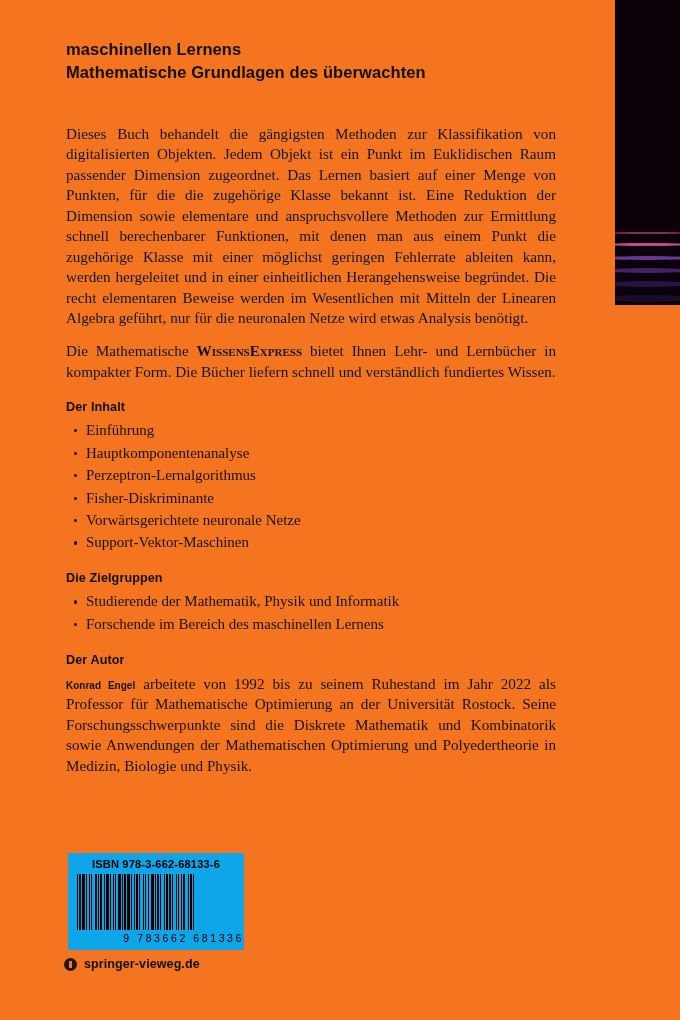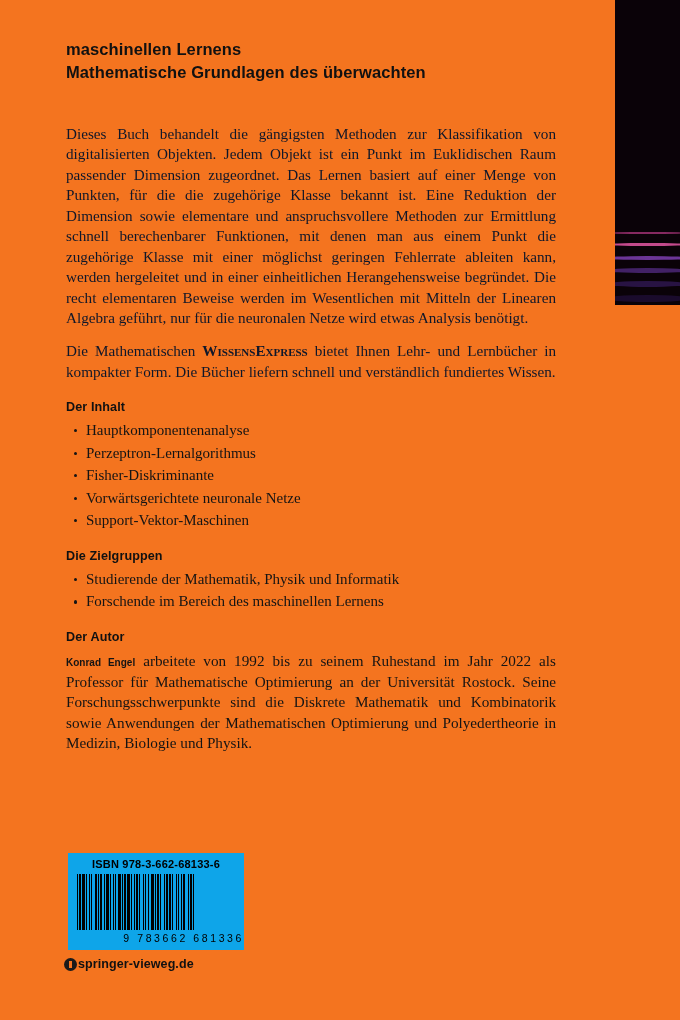--- a/index.html
+++ b/index.html
@@ -166,21 +166,21 @@
     letter-spacing: 2.6px;
     margin-top: 2px;
   }
 
   .publisher {
     position: absolute;
     left: 64px;
     top: 957px;
     display: flex;
     align-items: flex-end;
-    gap: 1px;
+    gap: 7px;
   }
   .springer-mark {
     width: 13px;
     height: 13px;
     border-radius: 50%;
     background: #1a1a1a;
     position: relative;
     flex: none;
   }
   .springer-mark:after {
@@ -216,25 +216,26 @@
 
   <div class="title">
     <div>maschinellen Lernens</div>
     <div>Mathematische Grundlagen des überwachten</div>
   </div>
 
   <div class="body-copy">
 
     <p class="para">Dieses Buch behandelt die gängigsten Methoden zur Klassifikation von digitalisierten Objekten. Jedem Objekt ist ein Punkt im Euklidischen Raum passender Dimension zugeordnet. Das Lernen basiert auf einer Menge von Punkten, für die die zugehörige Klasse bekannt ist. Eine Reduktion der Dimension sowie elementare und anspruchsvollere Methoden zur Ermittlung schnell berechenbarer Funktionen, mit denen man aus einem Punkt die zugehörige Klasse mit einer möglichst geringen Fehlerrate ableiten kann, werden hergeleitet und in einer einheitlichen Herangehensweise begründet. Die recht elementaren Beweise werden im Wesentlichen mit Mitteln der Linearen Algebra geführt, nur für die neuronalen Netze wird etwas Analysis benötigt.</p>
 
-    <p class="para"><span>Die Mathematischen </span><span class="sc">WissensExpress</span><span> bietet Ihnen Lehr- und Lernbücher in kompakter Form. Die Bücher liefern schnell und verständlich fundiertes Wissen.</span></p>
+    <p class="para"><span>Die Mathematische </span><span class="sc">WissensExpress</span><span> bietet Ihnen Lehr- und Lernbücher in kompakter Form. Die Bücher liefern schnell und verständlich fundiertes Wissen.</span></p>
 
     <div class="section">
       <p class="section-head">Der Inhalt</p>
       <ul class="bullets">
+        <li>Einführung</li>
         <li>Hauptkomponentenanalyse</li>
         <li>Perzeptron-Lernalgorithmus</li>
         <li>Fisher-Diskriminante</li>
         <li>Vorwärtsgerichtete neuronale Netze</li>
         <li>Support-Vektor-Maschinen</li>
       </ul>
     </div>
 
     <div class="section">
       <p class="section-head">Die Zielgruppen</p>

